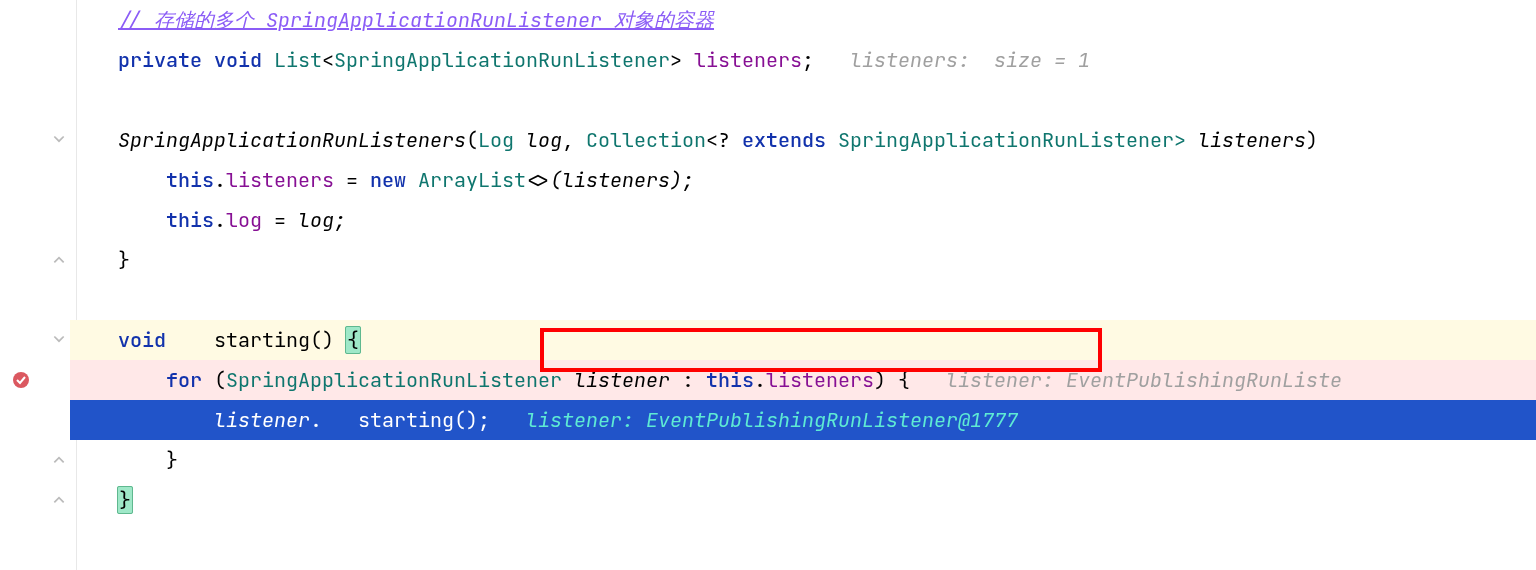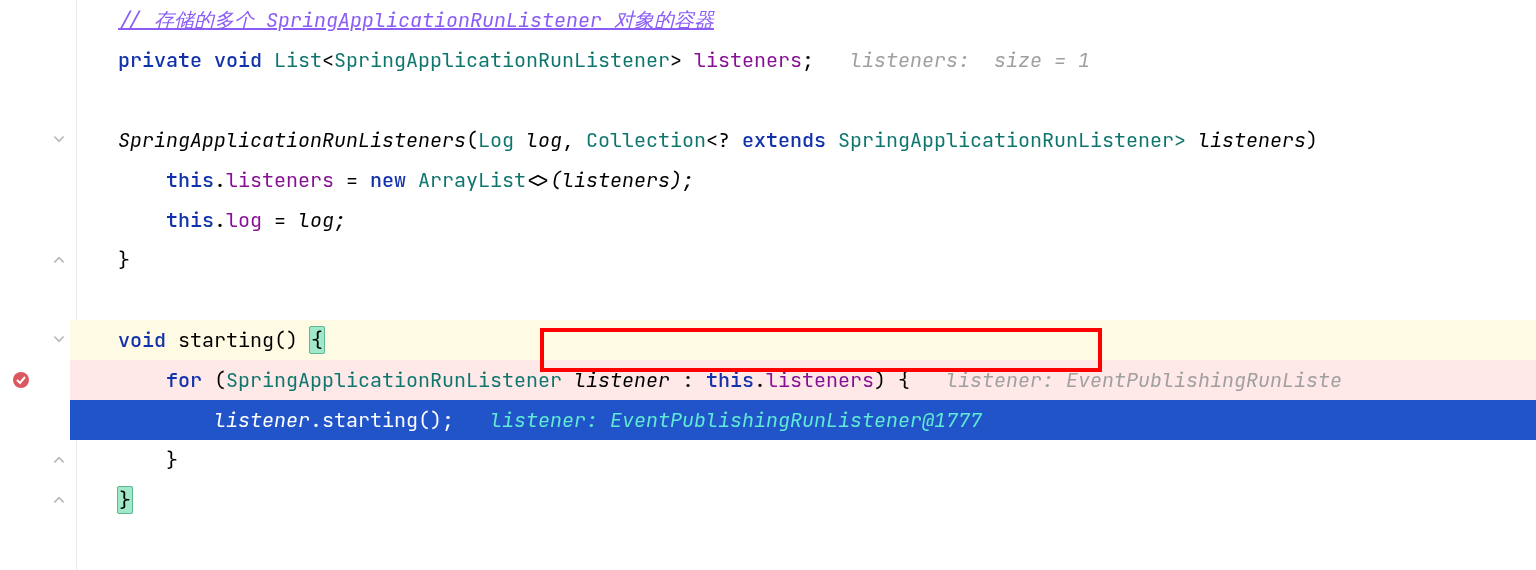--- a/index.html
+++ b/index.html
@@ -45,21 +45,21 @@
     }
     .line-execution .hint {
       color: #5eead4;
       font-style: italic;
     }
     .comment { color: #8b5cf6; font-style: italic; text-decoration: underline; }
     .keyword { color: #1232ac; font-weight: 500; }
     .type { color: #0f766e; }
     .identifier { color: #000000; font-style: italic; }
     .field { color: #871094; }
-    .method { color: #000000; }
+    .method { color: #000000; margin-left: 36px; }
     .punct { color: #000000; }
     .hint { color: #a0a0a0; font-style: italic; margin-top: 28px; }
     .line-execution .identifier,
     .line-execution .field,
     .line-execution .method,
     .line-execution .punct { color: #ffffff; }
     .brace-match {
       background: #9fe8c8;
       border: 1px solid #5fb88f;
       border-radius: 2px;

